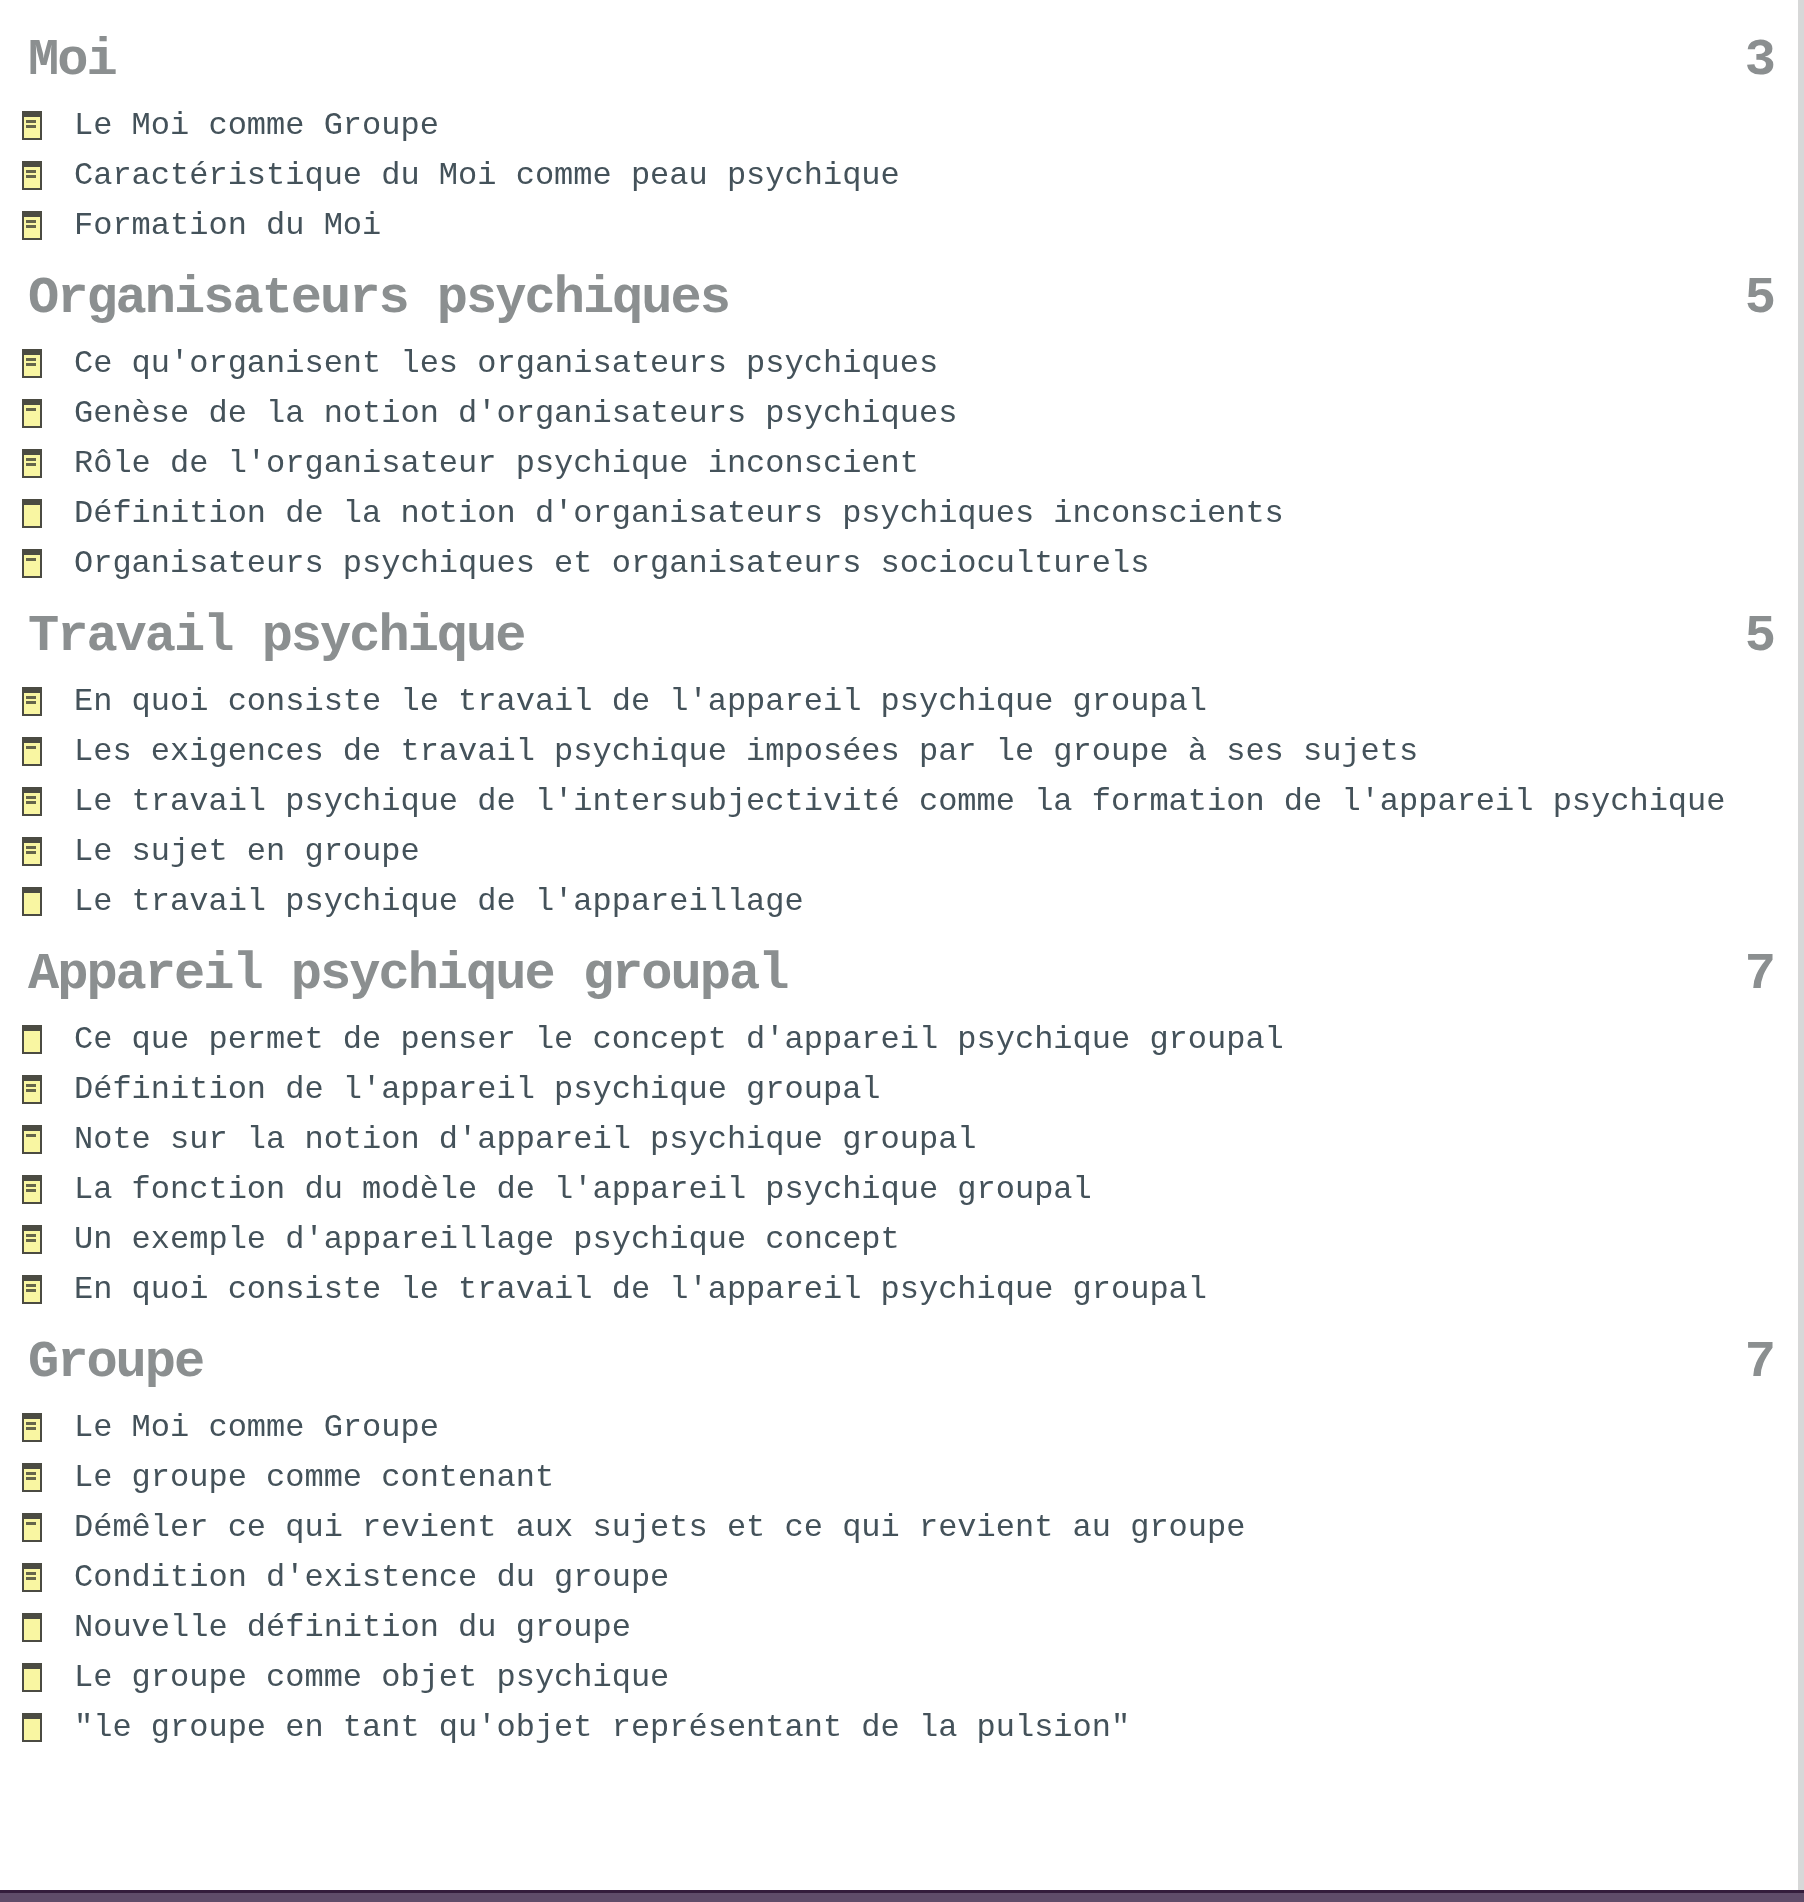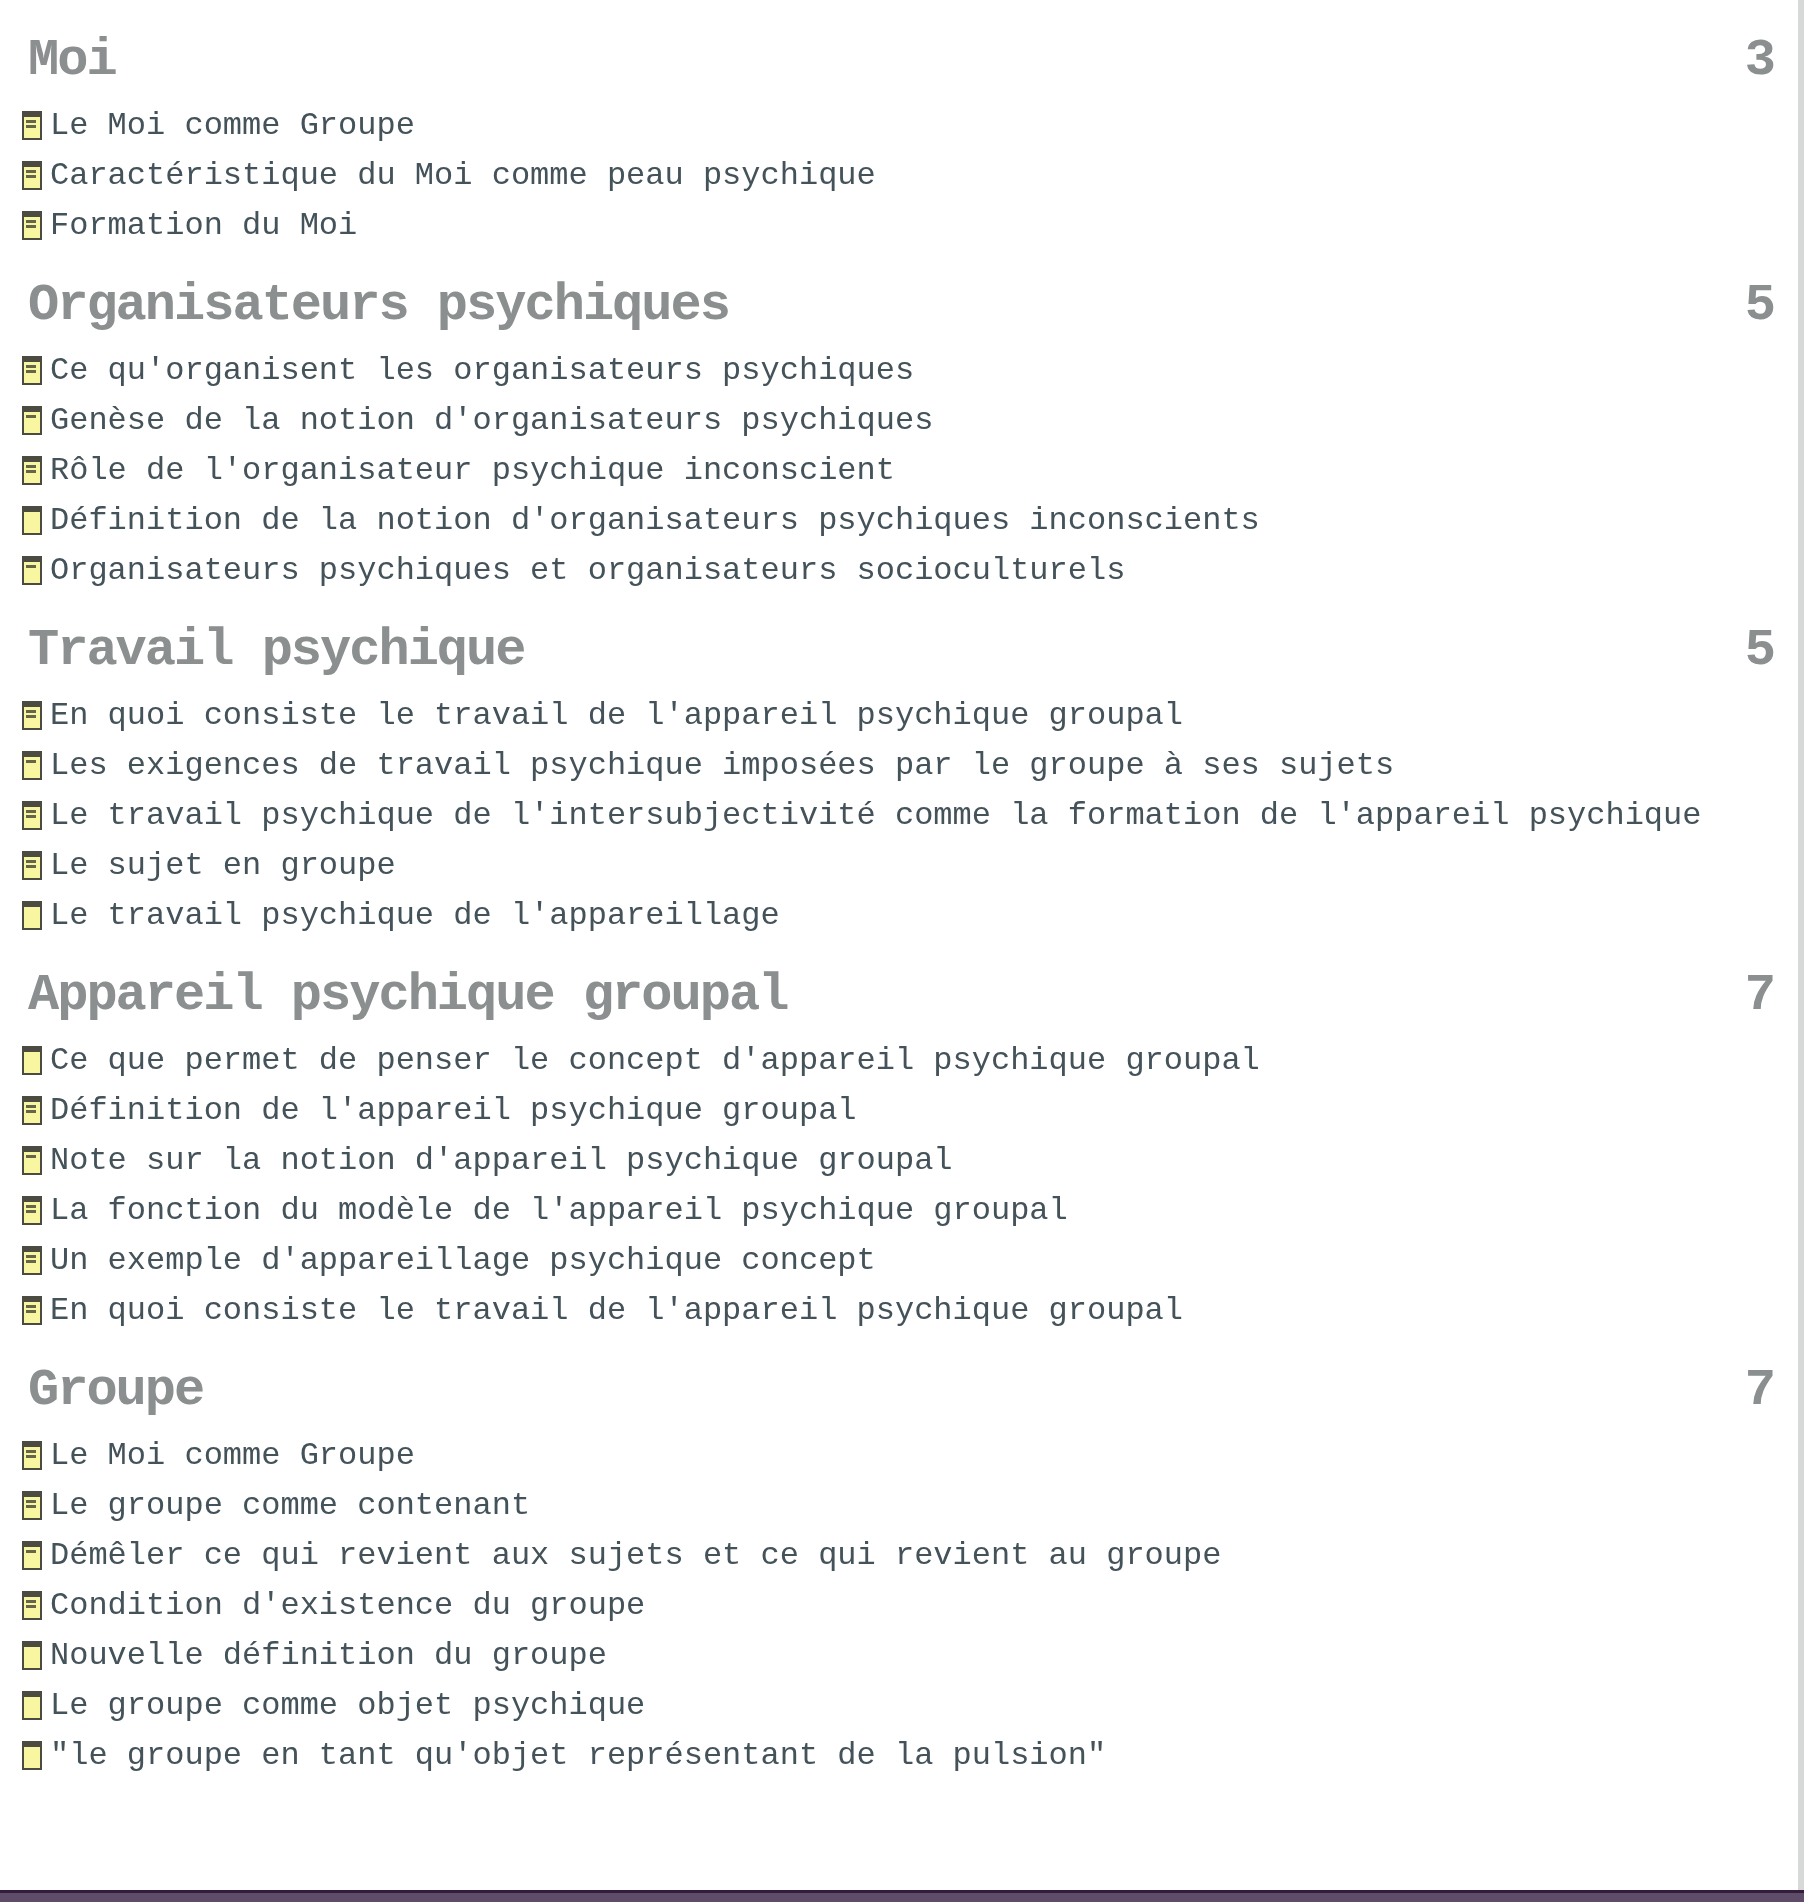--- a/index.html
+++ b/index.html
@@ -15,21 +15,21 @@
   .toc{
     position:absolute;
     left:22px;top:34px;right:28px;bottom:0;
   }
   .sec-head{
     display:flex;
     justify-content:space-between;
     align-items:flex-start;
     margin:0 0 12px 0;
   }
-  section:not(:first-child) .sec-head{margin-top:29px;}
+  section:not(:first-child) .sec-head{margin-top:22px;}
   .sec-title{
     margin:0 0 0 6px;
     font-size:52px;
     line-height:54px;
     font-weight:bold;
     letter-spacing:-2px;
     color:#8b8f90;
   }
   .sec-count{
     font-size:52px;
@@ -53,21 +53,21 @@
     display:block;
   }
   .note-icon i{
     display:block;
     width:10px;height:3px;
     background:#65654a;
     margin:3px 0 0 2px;
   }
   .note-icon i + i{margin-top:2px;}
   .label{
-    margin-left:8px;
+    margin-left:32px;
     font-size:32px;
     color:#44525a;
     white-space:nowrap;
   }
   .edge-strip{
     position:absolute;
     top:0;right:0;bottom:0;
     width:6px;
     background:#d7d8d8;
   }

